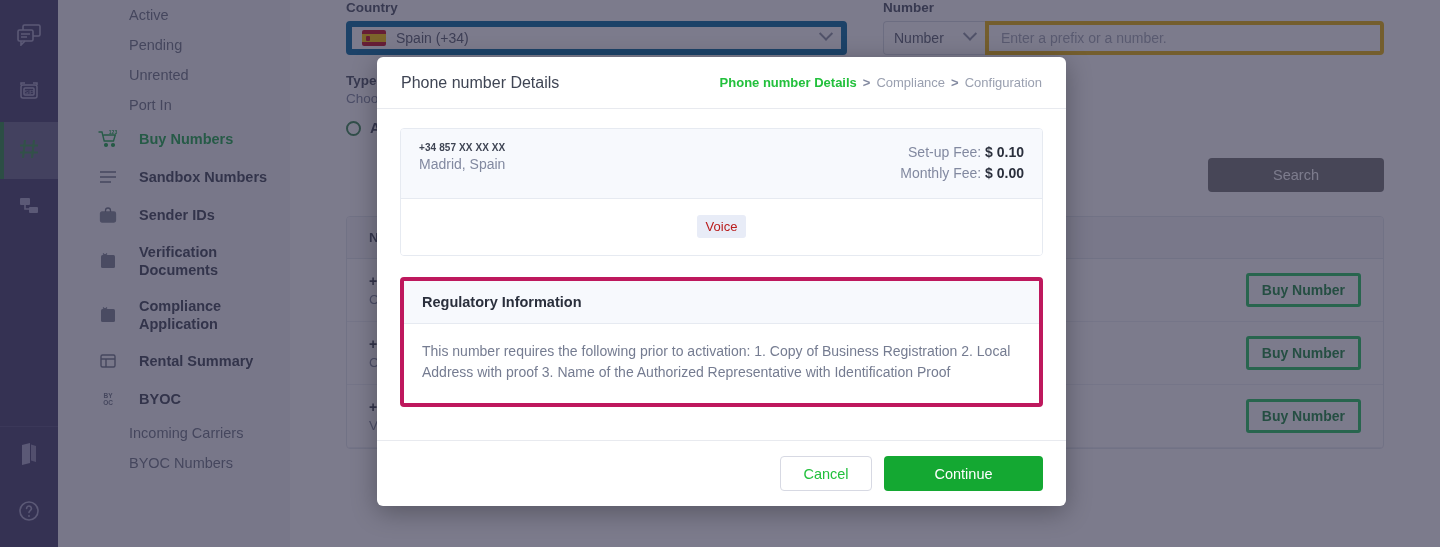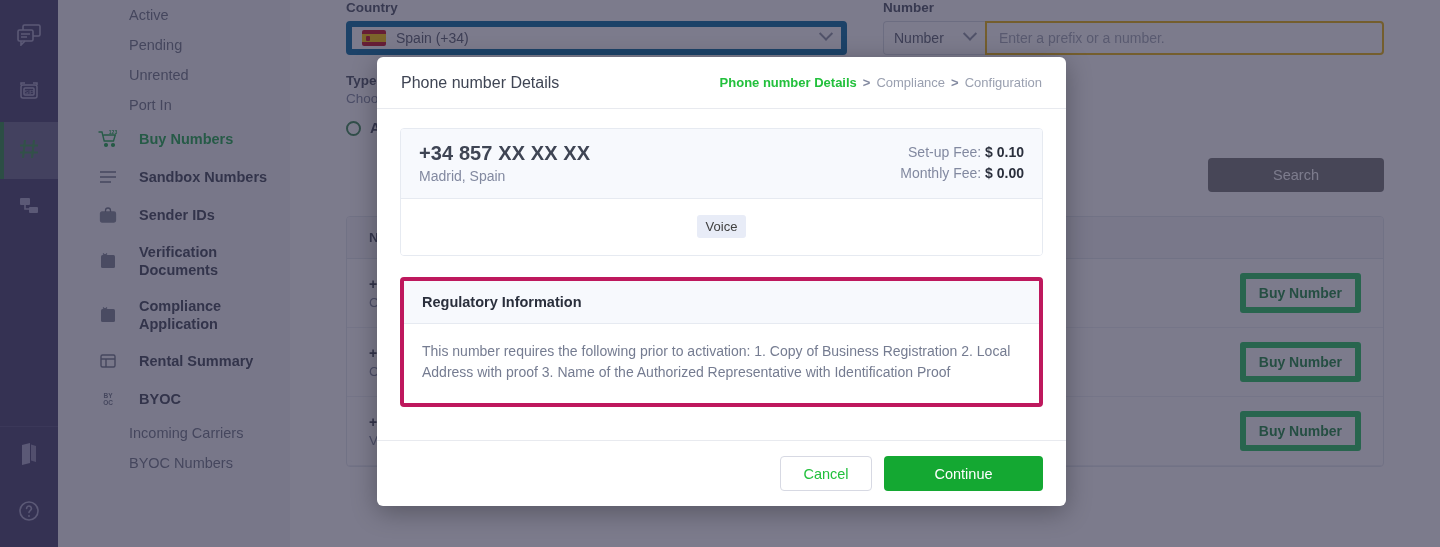--- a/index.html
+++ b/index.html
@@ -72,21 +72,21 @@
   .flag .s2 { height: 8px; background: #ffc400; position: relative;}
   .flag .s2::after{content:"";position:absolute;left:4px;top:2px;width:4px;height:5px;background:#c60b1e;border-radius:1px;}
   .flag .s3 { height: 4px; background: #c60b1e; }
   .chev { margin-left: auto; width: 10px; height: 10px; border-right: 2px solid #8e94a3; border-bottom: 2px solid #8e94a3; transform: rotate(45deg) translate(-3px,-3px); }
   .numgrp { display: flex; height: 34px; }
   .numgrp .pre {
     border: 1px solid #d6dae2; border-right: none; border-radius: 4px 0 0 4px; background:#fff;
     display: flex; align-items: center; padding: 0 10px; gap: 10px; font-size: 14px; color: #5a6070; width: 102px;
   }
   .numgrp .inp {
-    flex: 1; border: 2px solid #eab308; border-radius: 0 4px 4px 0; background: #fff;
+    flex: 1; border: 4px solid #eab308; border-radius: 0 4px 4px 0; background: #fff;
     display: flex; align-items: center; padding: 0 12px; font-size: 14px; color: #a4a9b6;
   }
   .type-label { font-size: 13.5px; color: #4b5162; font-weight: 600; margin-top: 18px;}
   .type-sub { font-size: 13.5px; color: #8289a0; margin-top: 3px; }
   .opt-row { display: flex; align-items: center; gap: 46px; margin-top: 14px; }
   .radio { width: 15px; height: 15px; border: 2px solid #3c8a52; border-radius: 50%; flex:none;}
   .cbox { width: 14px; height: 14px; border: 2px solid #3c8a52; border-radius: 2px; flex:none;}
   .opt { display: flex; align-items: center; gap: 9px; font-size: 14.5px; color: #4b5162; font-weight: 600;}
   .search-btn {
     margin-left: auto; width: 176px; height: 34px; background: #737373; color: #fff;
@@ -96,21 +96,21 @@
   .tbl { margin-top: 24px; border: 1px solid #e3e6ec; border-radius: 4px; overflow: hidden; }
   .tbl-head { display: flex; background: #f7f8fa; padding: 13px 22px; font-size: 13.5px; color: #4b5162; font-weight: 700; border-bottom: 1px solid #e3e6ec;}
   .tbl-head .c1 { width: 300px; }
   .tbl-head .c2 { flex: 1; }
   .tbl-row { display: flex; align-items: center; padding: 14px 22px; border-bottom: 1px solid #eceff3; }
   .tbl-row .c1 { width: 300px; }
   .tbl-row .num { font-size: 14px; color: #3f4554; font-weight: 600; }
   .tbl-row .loc { font-size: 13.5px; color: #8289a0; margin-top: 3px; }
   .tbl-row .c2 { flex: 1; font-size: 14px; color: #3f4554; }
   .buy-btn {
-    margin-left: auto; border: 6px solid #22c55e; color: #1b8a3f; border-radius: 3px;
+    margin-left: auto; border: 3px solid #22c55e; color: #1b8a3f; border-radius: 3px;
     padding: 6px 13px; font-size: 14px; font-weight: 600;
   }
 
   
   .overlay { position: absolute; inset: 0; background: rgba(44,42,70,0.62); }
 
   
   .modal {
     position: absolute; left: 377px; top: 57px; width: 689px;
     background: #fff; border-radius: 6px;
@@ -126,28 +126,28 @@
   .crumb-active { color: #22c03c; font-weight: 700; }
   .crumb-sep { color: #8289a0; font-weight: 700; }
   .crumb { color: #9aa0b0; }
 
   .modal-body { padding: 19px 23px 0; }
 
   .card { border: 1px solid #e6eaf1; border-radius: 4px; overflow: hidden; }
   .card-top {
     background: #f7f9fd; display: flex; padding: 13px 18px 14px; border-bottom: 1px solid #e6eaf1;
   }
-  .num-main { font-size: 20px; color: #3f4554; font-weight: 700; letter-spacing: .1px;}
+  .num-main { font-size: 10px; color: #3f4554; font-weight: 700; letter-spacing: .1px;}
   .num-loc { font-size: 14px; color: #8289a0; margin-top: 3px; }
   .fees { margin-left: auto; text-align: right; }
   .fee { font-size: 14px; color: #8289a0; line-height: 21px; }
   .fee b { color: #2a2f3c; font-weight: 700; }
   .card-bottom { background: #fff; padding: 16px 0 17px; display: flex; justify-content: center; }
   .cap-badge {
-    background: #e8ecf7; color: #404040; font-size: 13px; border-radius: 3px; padding: 4px 9px;
+    background: #e8ecf7; color: #b91c1c; font-size: 13px; border-radius: 3px; padding: 4px 9px;
   }
 
   .reg-card { margin-top: 21px; border: 4px solid #be185d; border-radius: 4px; overflow: hidden; }
   .reg-head { background: #f7f9fd; padding: 13px 18px; border-bottom: 1px solid #e6eaf1; font-size: 14.5px; color: #2a2f3c; font-weight: 700; }
   .reg-body { padding: 17px 18px 20px; font-size: 14px; line-height: 21px; color: #757c91; }
 
   .modal-foot {
     margin-top: 33px; border-top: 1px solid #e8eaef; padding: 15px 23px;
     display: flex; justify-content: flex-end; gap: 12px;
   }

